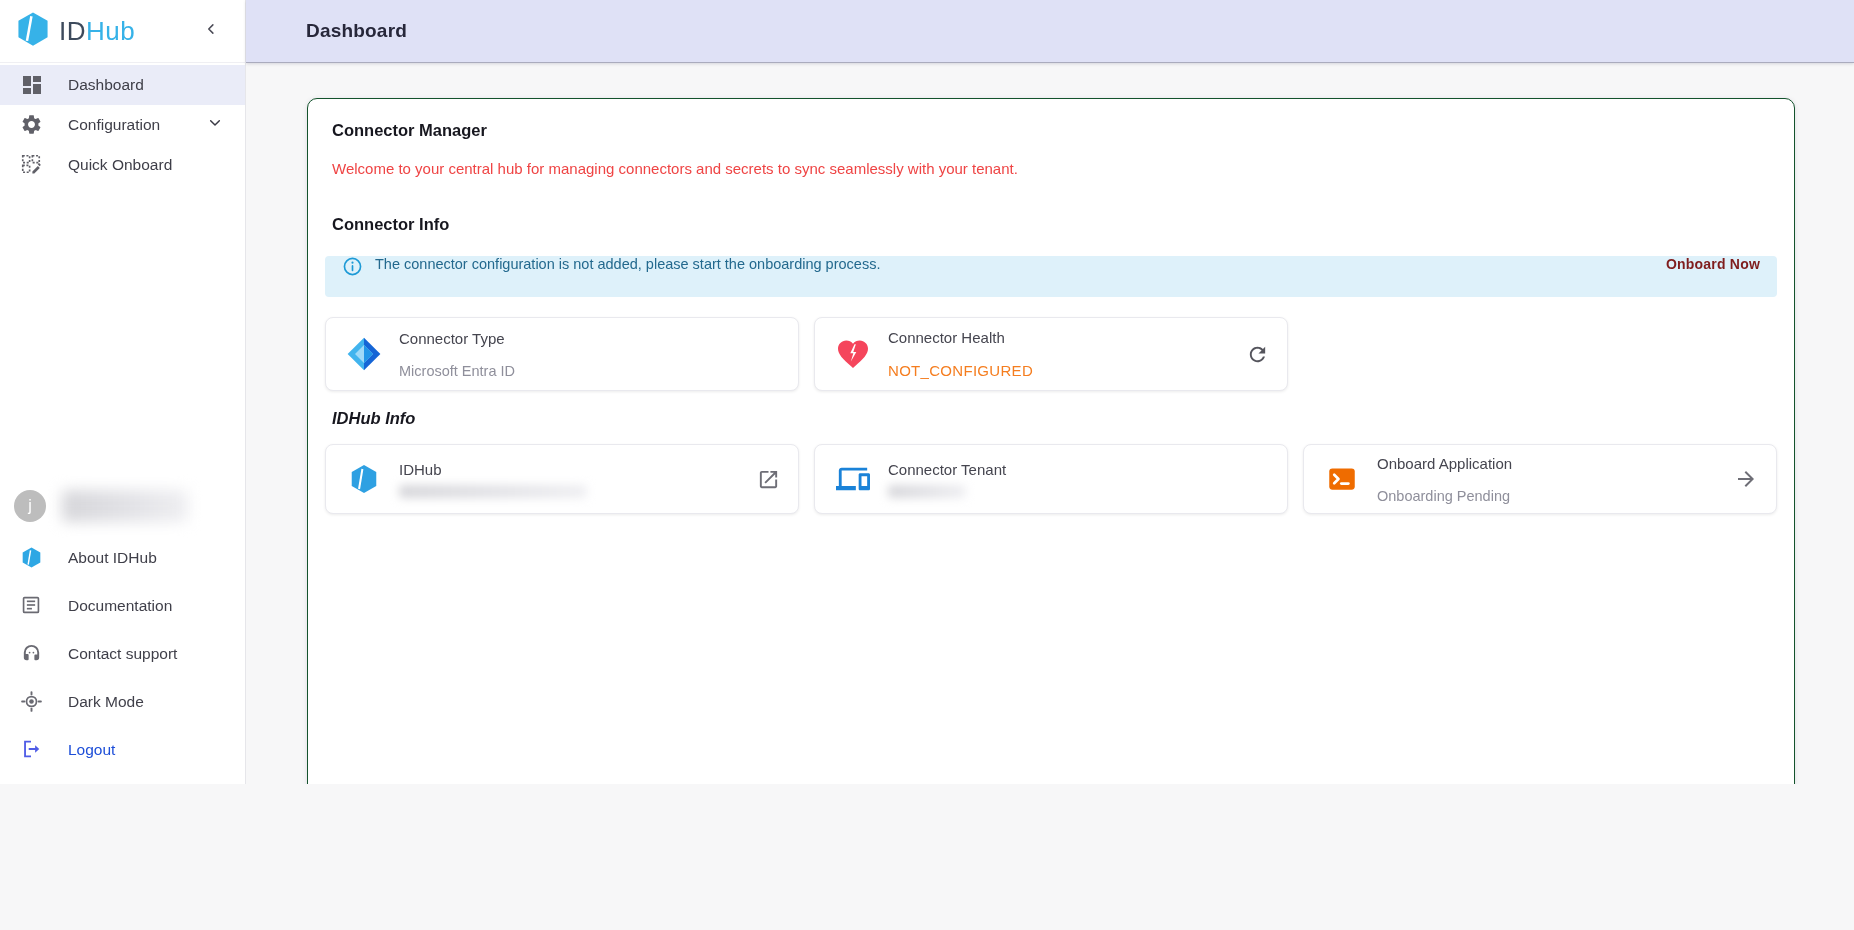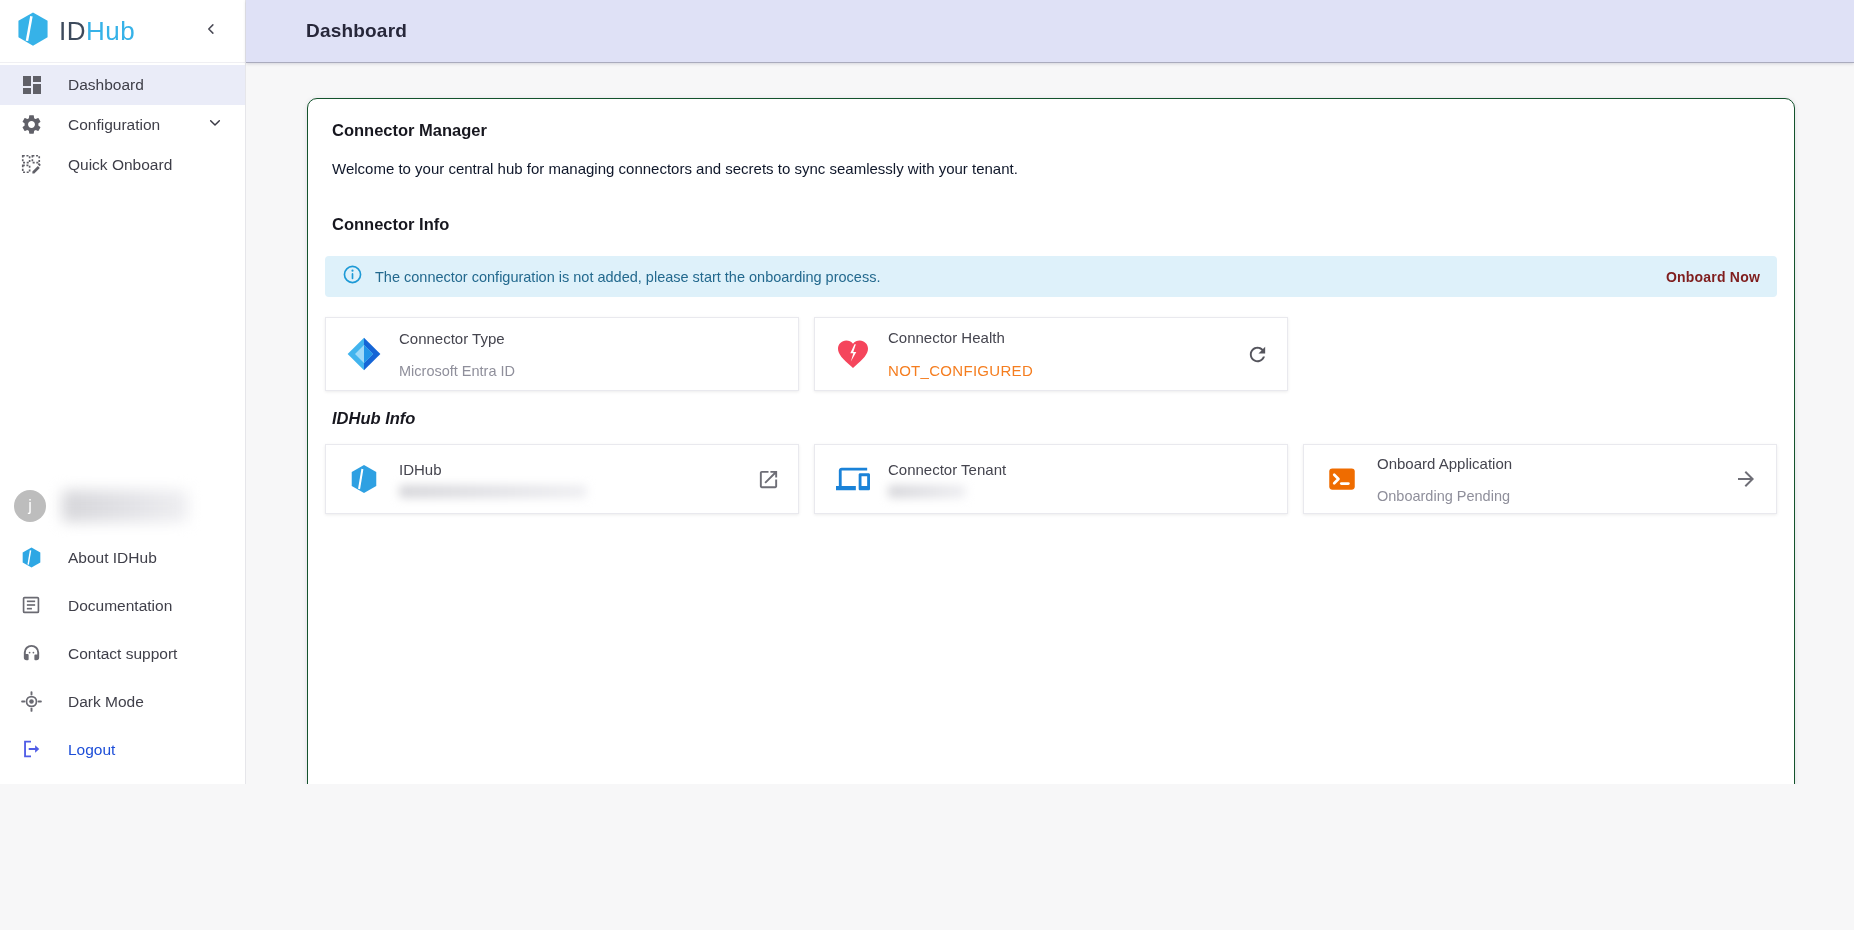--- a/index.html
+++ b/index.html
@@ -39,33 +39,33 @@
   
   .main { flex:1; display:flex; flex-direction:column; min-width:0; }
   .topbar { height:63px; background:#dfe1f6; border-bottom:1px solid #aaabbd;
     display:flex; align-items:center; padding:0 60px; box-shadow:0 1px 3px rgba(60,60,90,.18); }
   .page-title { font-size:19px; font-weight:600; color:#27273a; letter-spacing:.2px; }
   .content { flex:1; padding:35px 59px 32px 61px; overflow:hidden; }
   .surface { background:#fff; border:1px solid #14532d; border-radius:10px; height:800px;
     box-shadow:0 1px 5px rgba(70,70,95,.14); padding:22px 17px; }
 
   .section-title { font-size:16.5px; font-weight:700; color:#17171f; margin-left:7px; }
-  .welcome { margin:20px 0 0 7px; font-size:15px; color:#0f172a; }
+  .welcome { margin:20px 0 0 7px; font-size:15px; color:#ef4444; }
   .gap-lg { margin-top:38px; }
   .gap-md { margin-top:18px;font-style:italic; }
 
   .banner { margin-top:22px; background:#def1fa; border-radius:4px; height:41px;
-    display:flex; align-items:center; padding:0 17px; }
+    display:flex; padding:0 17px; }
   .banner-text { color:#23698e; font-size:14.5px; margin-left:12px; }
   .banner-action { margin-left:auto; color:#7f1d1d; font-size:14px; font-weight:700;
     cursor:pointer; letter-spacing:.2px; }
 
   .cards-grid { display:grid; grid-template-columns:repeat(3,1fr); gap:15px; margin-top:20px; }
   .cards-grid.row2 { margin-top:16px; }
-  .info-card { background:#fff; border:1px solid #e9e9ee; border-radius:0; height:74px;
+  .info-card { background:#fff; border:1px solid #e9e9ee; border-radius:8px; height:74px;
     box-shadow:0 1px 3px rgba(0,0,0,.08); display:flex; align-items:center; padding:0 18px; }
   .info-card.short { height:70px; }
   .card-icon { width:40px; display:flex; align-items:center; justify-content:center; flex:none; }
   .card-text { margin-left:15px; display:flex; flex-direction:column; }
   .card-title { font-size:15px; color:#45454f; }
   .card-value { font-size:14.5px; color:#8f8f9b; margin-top:16px; }
   .card-value.warn { color:#f57d1f; font-size:15px; letter-spacing:.3px; }
   .card-trailing { margin-left:auto; display:flex; align-items:center; cursor:pointer; }
   .redact-val { width:188px; height:13px; margin-top:7px; }
   .redact-val.small { width:78px; }

